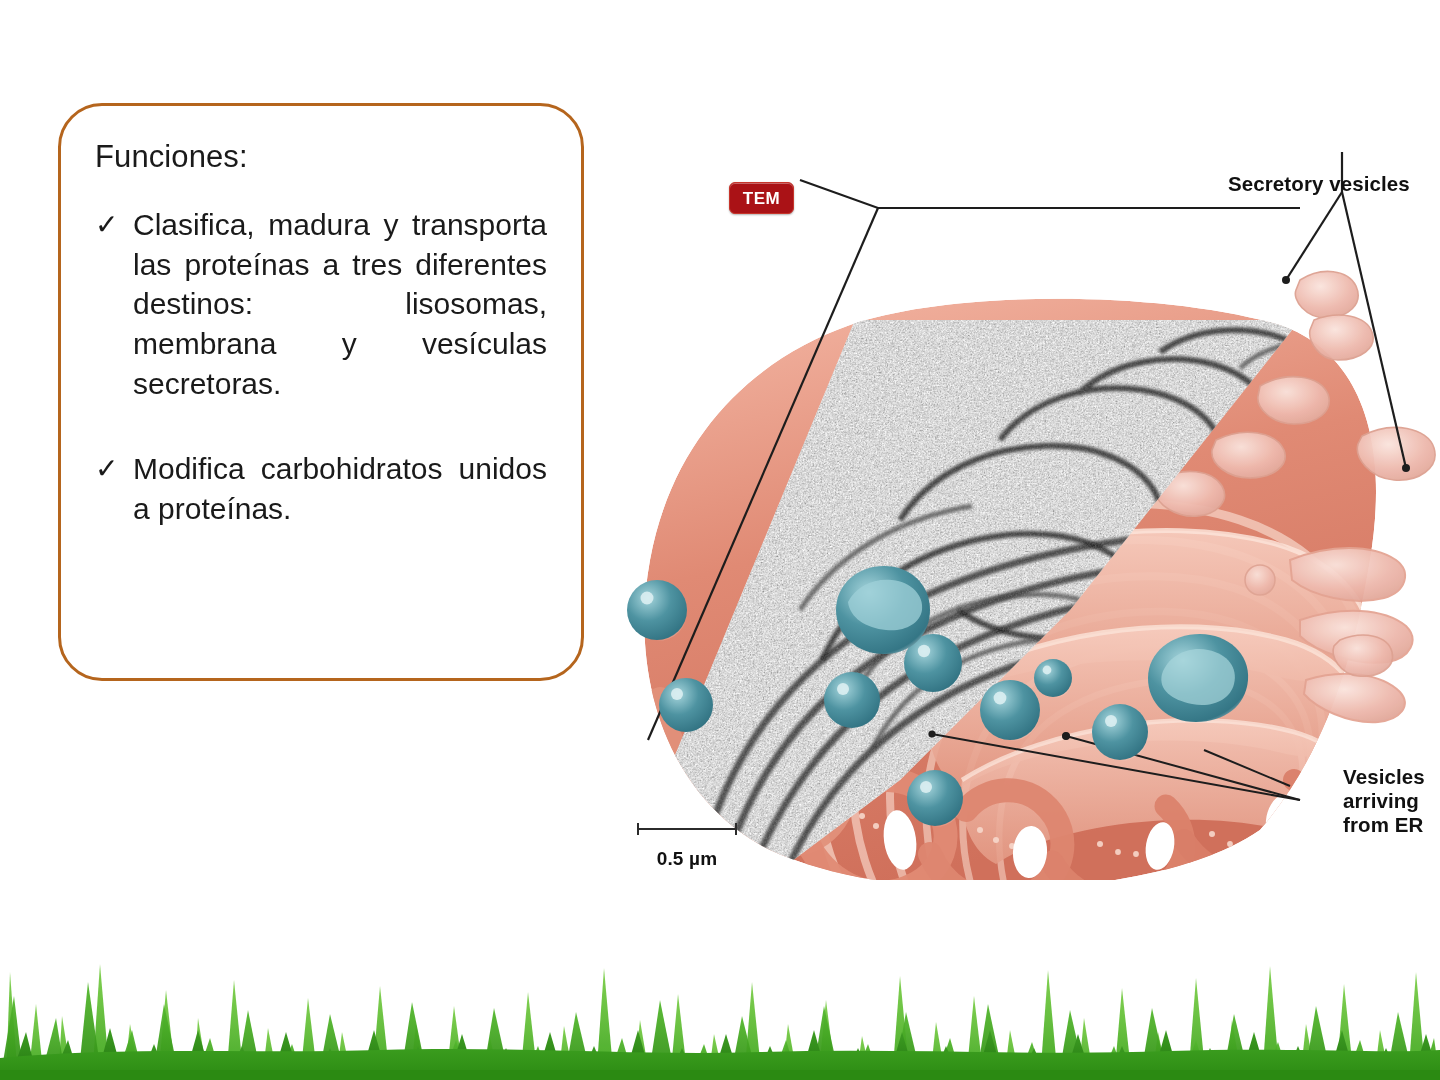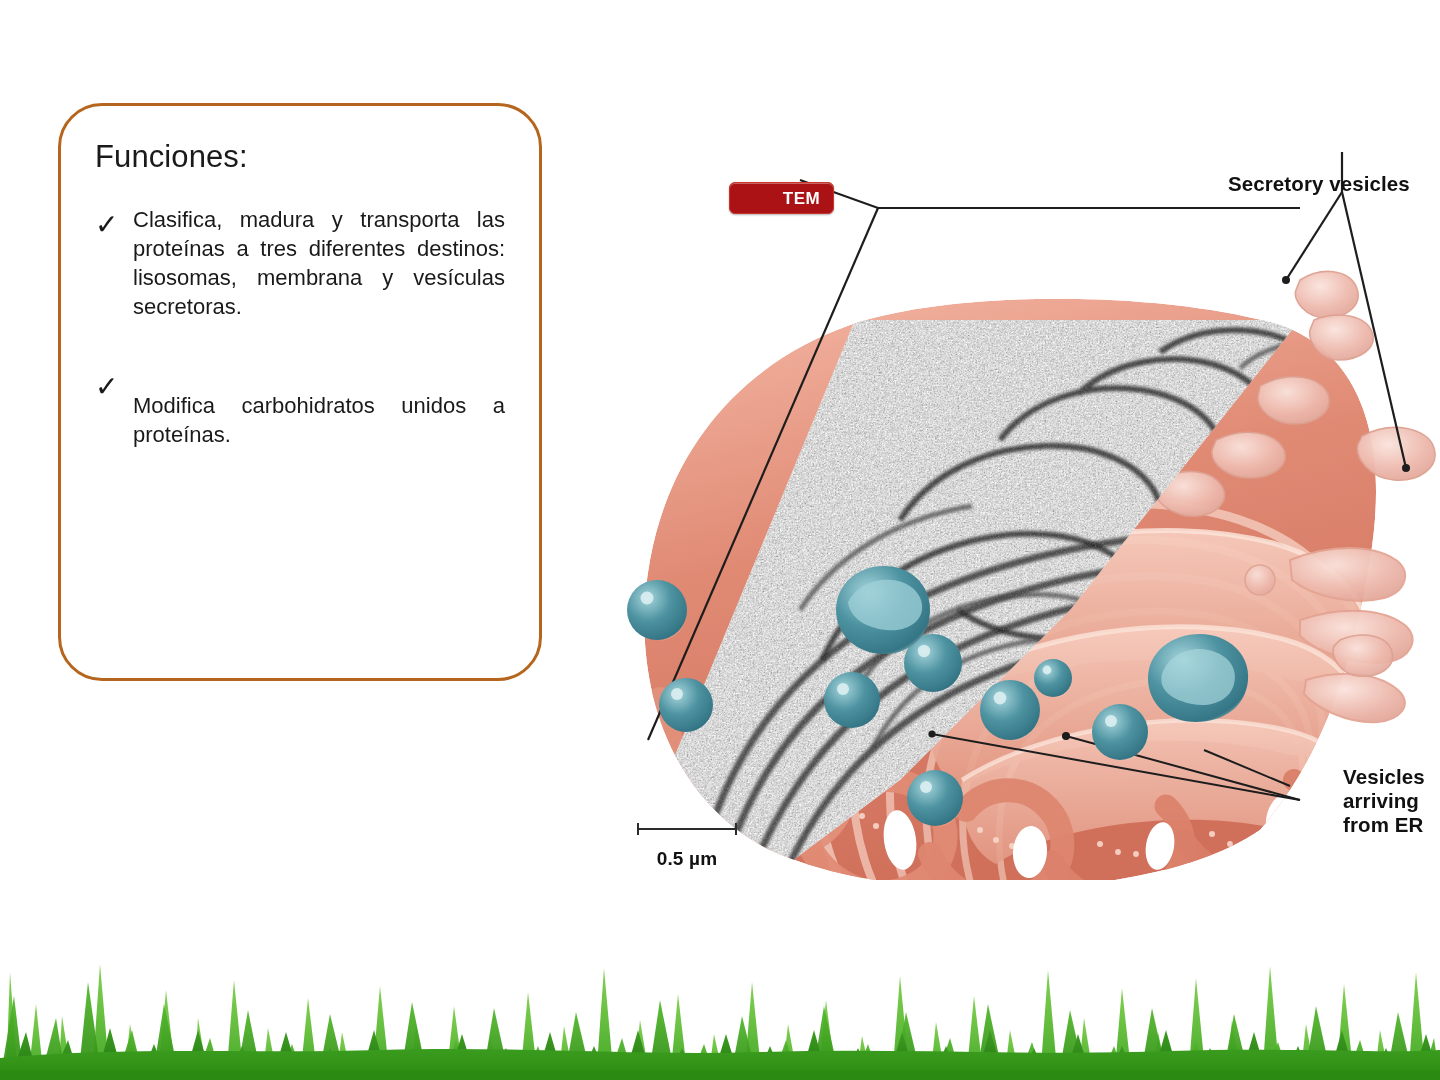--- a/index.html
+++ b/index.html
@@ -21,21 +21,21 @@
     position: absolute;
     inset: 0;
     background: #ffffff;
   }
 
   
   #functions-box {
     position: absolute;
     left: 58px;
     top: 103px;
-    width: 484px;
+    width: 526px;
     height: 578px;
     box-sizing: border-box;
     border: 3px solid #b5651d;
     border-radius: 44px;
     background: #ffffff;
     padding: 32px 34px 0 34px;
   }
   #functions-title {
     font-size: 31px;
     color: #1a1a1a;
@@ -51,28 +51,28 @@
   .check-mark {
     flex: 0 0 auto;
     width: 38px;
     font-size: 28px;
     line-height: 1.32;
     color: #1a1a1a;
     padding-top: 2px;
   }
   .bullet-text {
     flex: 1 1 auto;
-    font-size: 22px;
+    font-size: 30px;
     line-height: 1.32;
     color: #1a1a1a;
     text-align: justify;
     text-align-last: left;
     hyphens: none;
   }
-  .bullet-text.tight { text-align: justify; margin-top: 24px; }
+  .bullet-text.tight { text-align: justify; }
 
   
   #golgi-figure {
     position: absolute;
     left: 600px;
     top: 140px;
     width: 840px;
     height: 740px;
   }
   #golgi-figure svg { display: block; }
@@ -84,21 +84,20 @@
     top: 182px;
     width: 63px;
     height: 30px;
     border-radius: 6px;
     background: #aa1216;
     box-shadow: inset 0 1px 0 rgba(255,255,255,.35), 0 1px 2px rgba(0,0,0,.3);
     border: 1px solid #c7352b;
     display: flex;
     align-items: center;
     justify-content: center;
-    padding-left: 40px;
   }
   #tem-badge span {
     color: #ffffff;
     font-size: 17px;
     font-weight: bold;
     letter-spacing: 0.6px;
     line-height: 1;
   }
 
   

